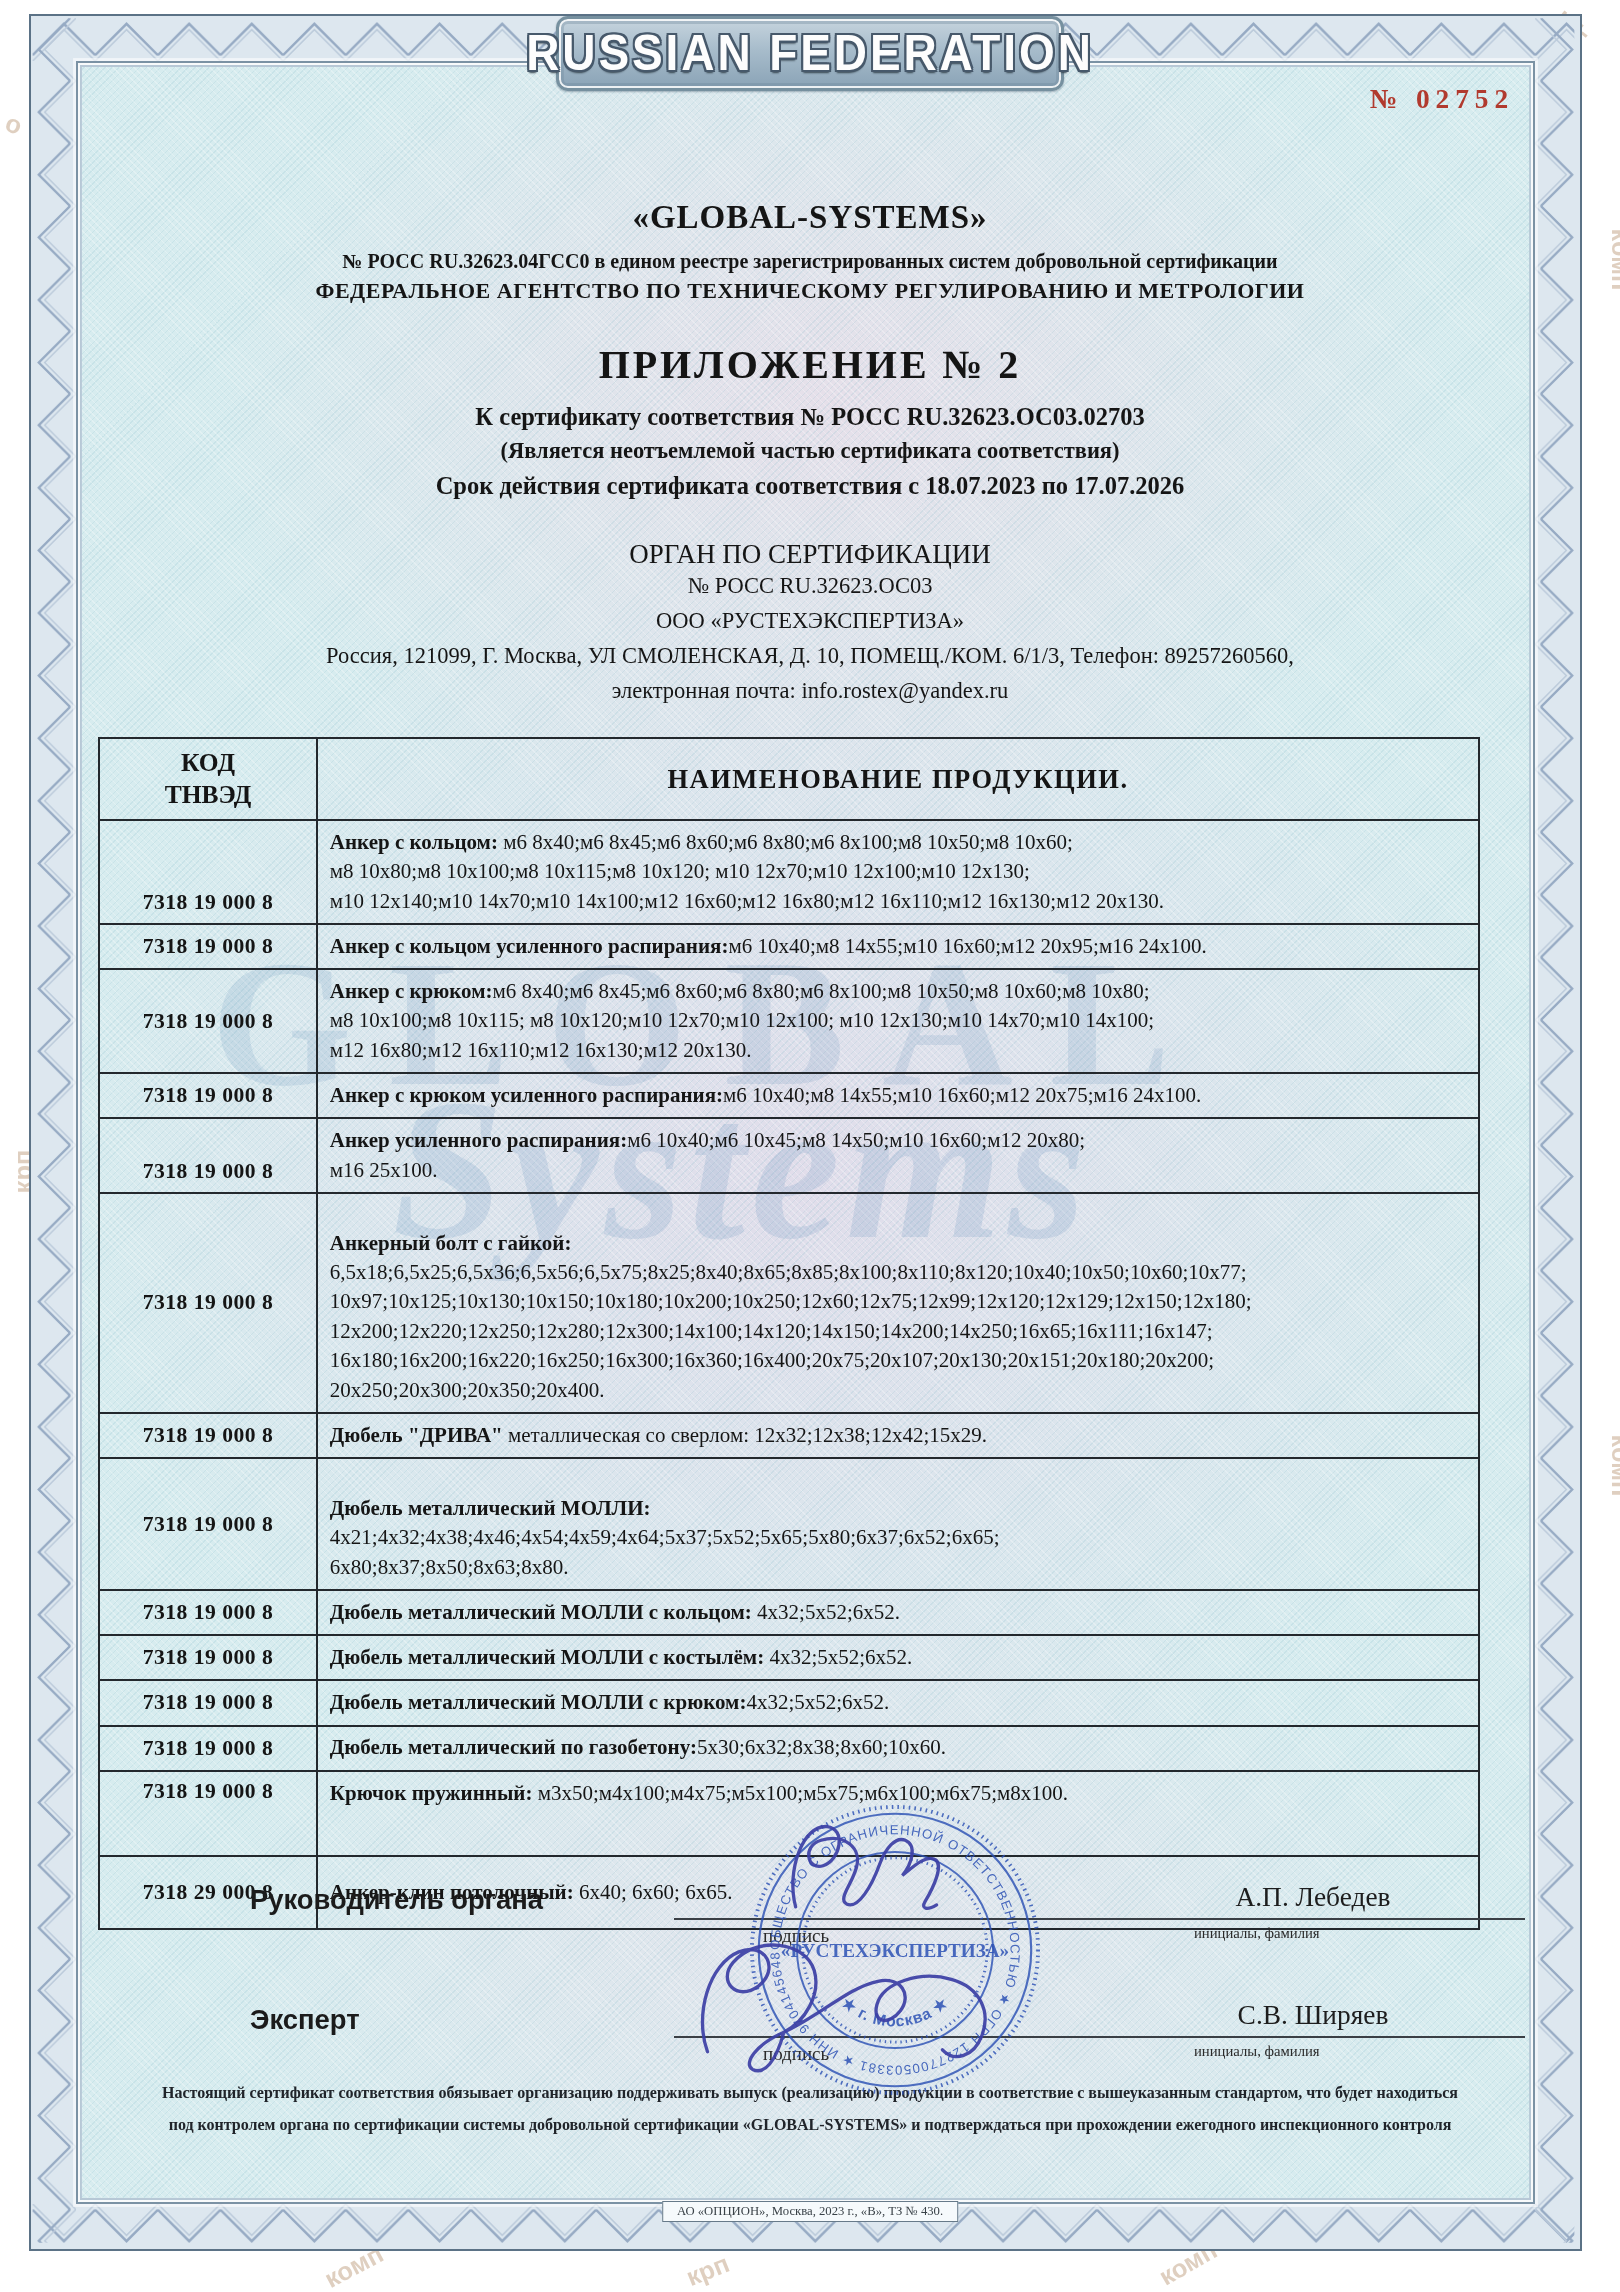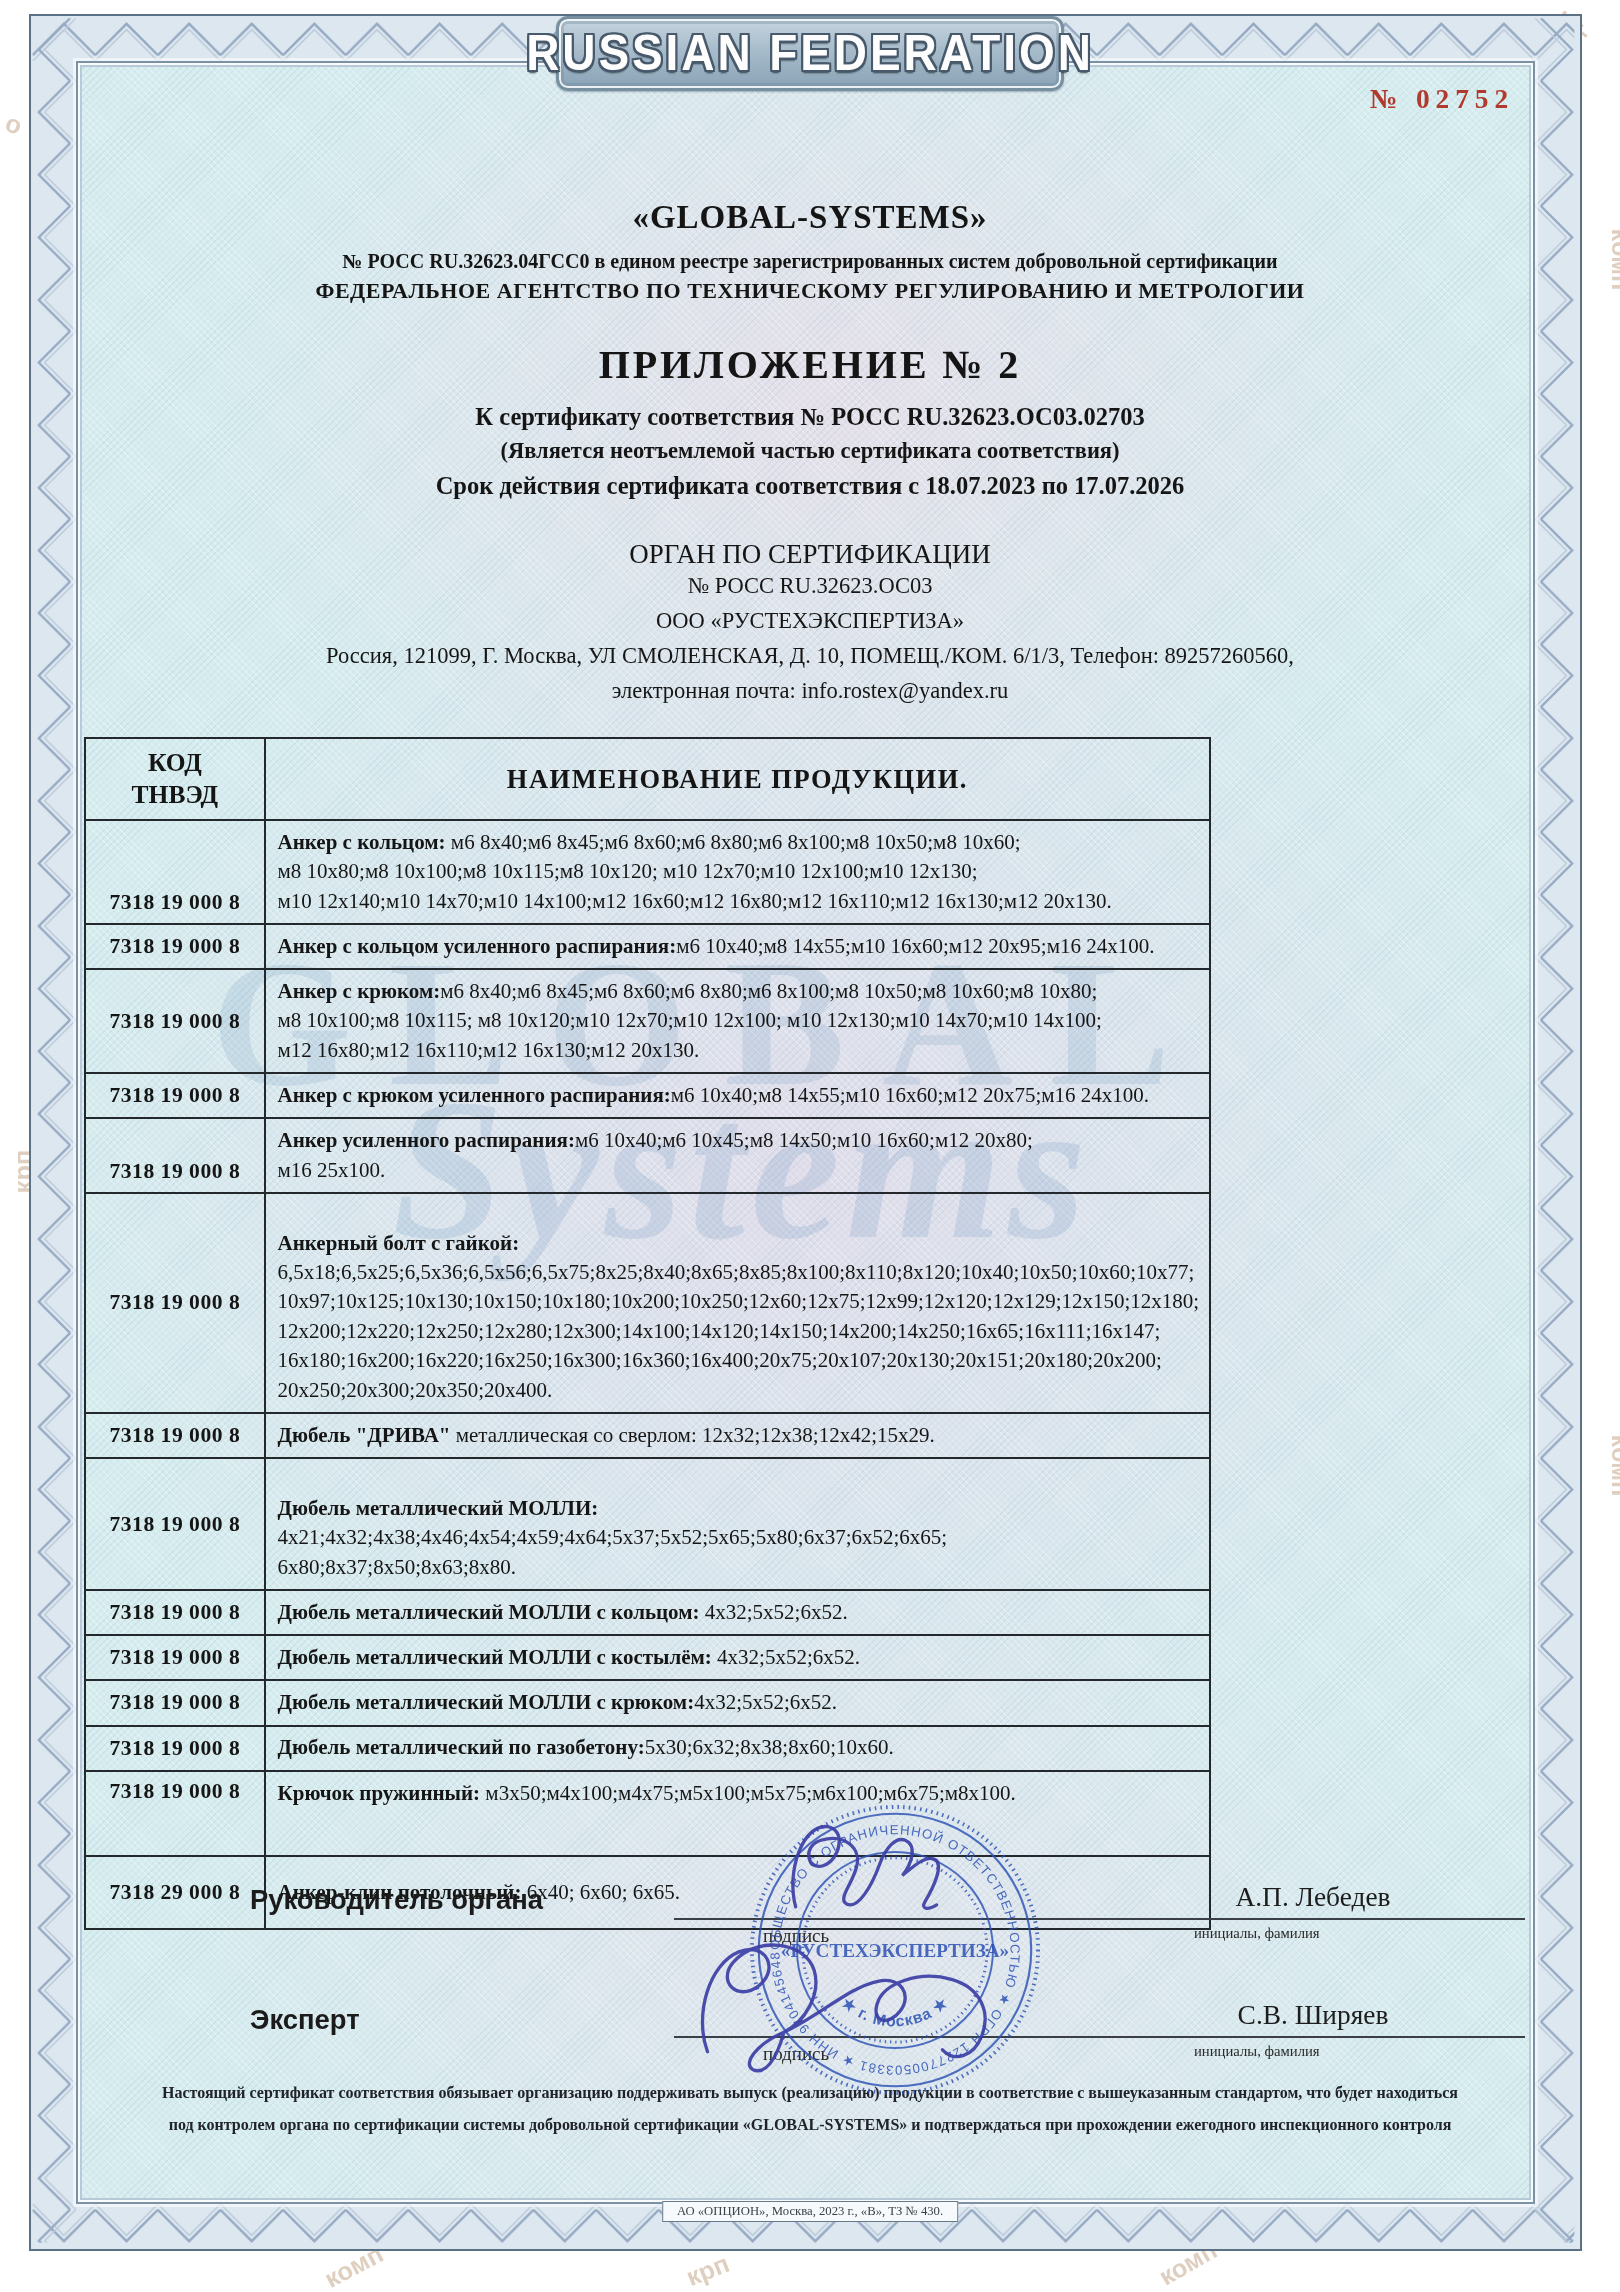--- a/index.html
+++ b/index.html
@@ -48,21 +48,21 @@
   .t5{top:341px;font-size:40px;font-weight:bold;letter-spacing:2.9px;}
   .t6{top:403px;font-size:24.5px;font-weight:bold;}
   .t7{top:438px;font-size:22.5px;font-weight:bold;}
   .t8{top:472px;font-size:24.5px;font-weight:bold;}
   .o1{top:539px;font-size:27px;}
   .o2{top:573px;font-size:22.5px;}
   .o3{top:608px;font-size:22.5px;}
   .o4{top:643px;font-size:22.5px;}
   .o5{top:678px;font-size:22.5px;}
   
-  table.products{position:absolute;z-index:5;left:84px;top:737px;width:1127px;
+  table.products{position:absolute;z-index:5;left:98px;top:737px;width:1382px;
         border-collapse:collapse;border:2.5px solid #1c2024;}
   table.products th,table.products td{border:2px solid #23282d;}
   th.h-code{width:214px;font-size:25.5px;line-height:1.25;font-weight:bold;text-align:center;vertical-align:middle;height:78px;}
   th.h-name{font-size:26.5px;font-weight:bold;letter-spacing:1.5px;text-align:center;vertical-align:middle;border-radius:7px;}
   td.code{font-size:21.6px;font-weight:bold;text-align:center;vertical-align:middle;
           white-space:nowrap;letter-spacing:0.5px;padding:3.9px 5.9px;}
   td.prod{font-size:21px;line-height:1.4;padding:6.9px 9.8px 6.9px 11.8px;vertical-align:middle;}
   td.prod .pname{font-weight:bold;margin-top:28px;}
   td.prod .ptext{white-space:pre-line;}
   tr.code-bottom td.code{vertical-align:bottom;padding-bottom:7.8px;}

